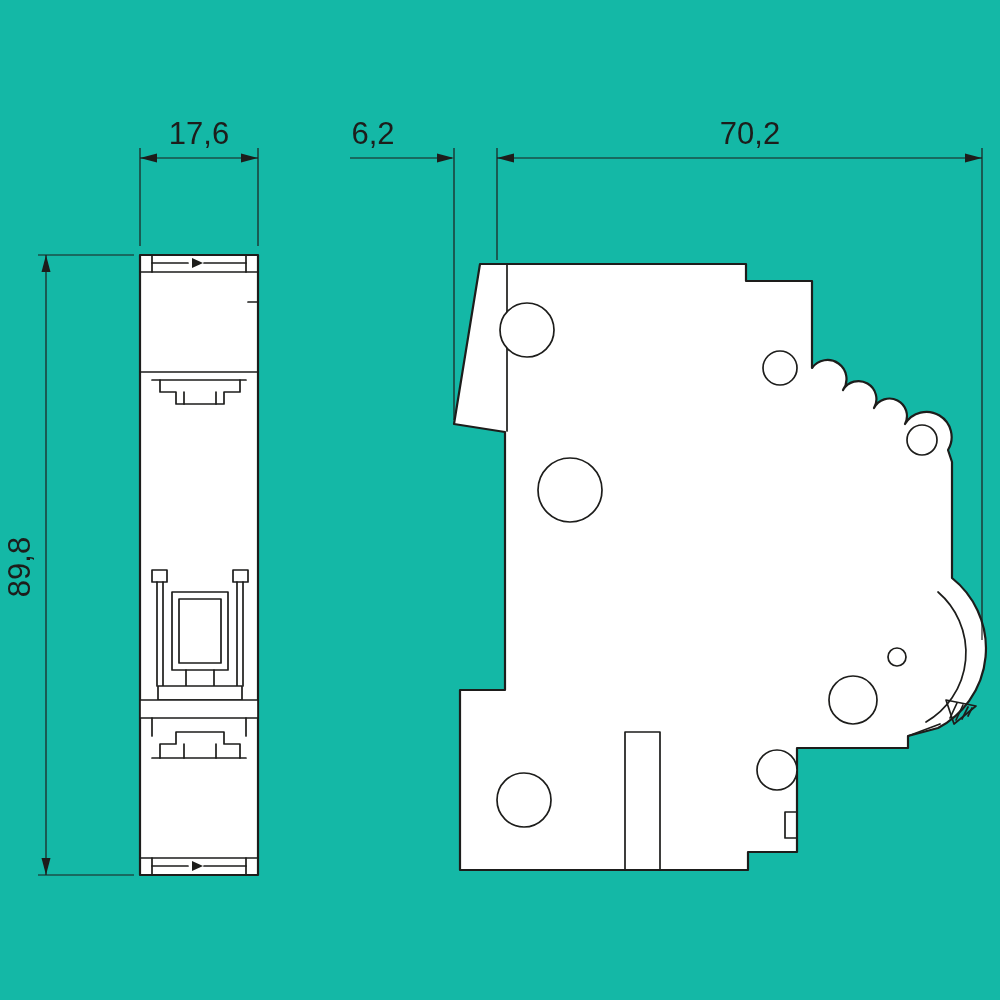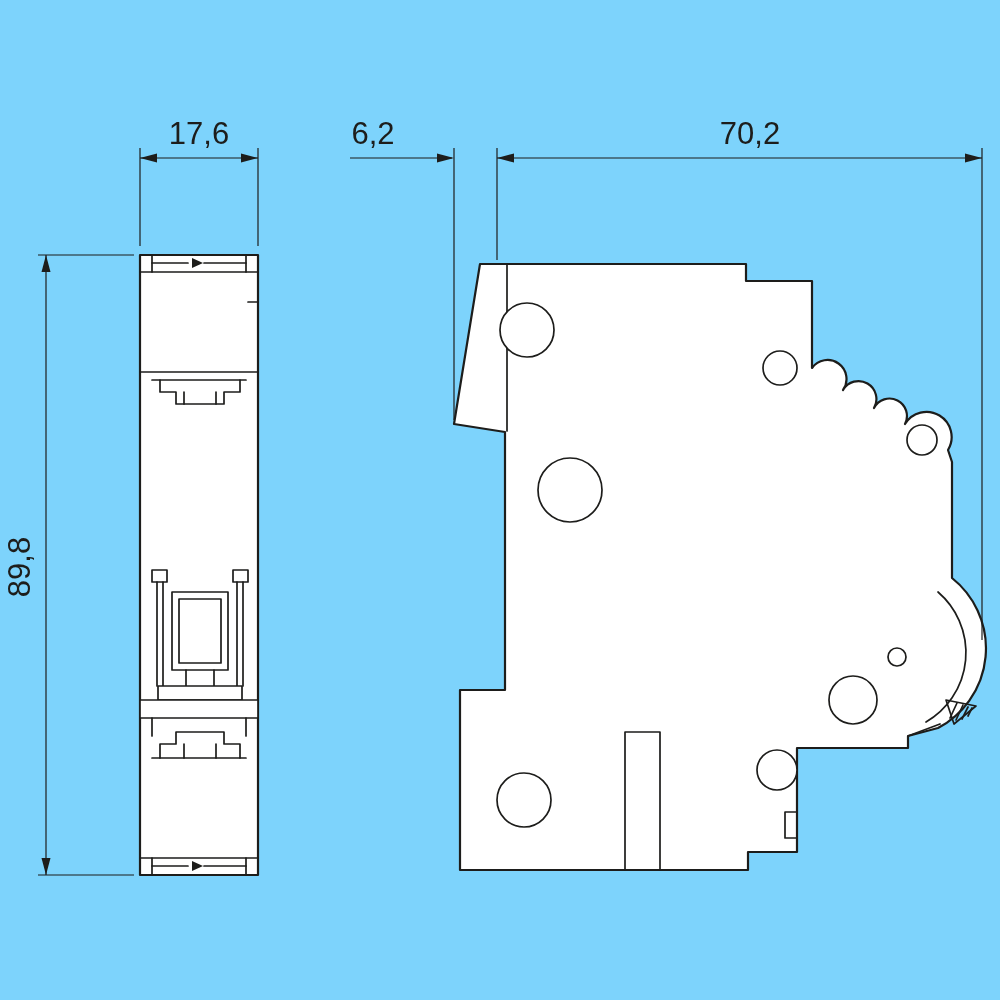--- a/index.html
+++ b/index.html
@@ -1,19 +1,19 @@
 <!DOCTYPE html>
 <html><head>
 <meta charset="utf-8">
 <style>
   html,body{margin:0;padding:0;background:#ffffff;}
   .canvas{
     position:relative;
     width:1000px;height:1000px;
-    background:#7dd3fc;
+    background:#14b8a6;
     font-family:"Liberation Sans", sans-serif;
     overflow:hidden;
   }
   svg{position:absolute;left:0;top:0;}
   .outline{fill:#ffffff;stroke:#1d1d1b;stroke-width:2.2;stroke-linejoin:round;}
   .detail{fill:none;stroke:#1d1d1b;stroke-width:1.7;stroke-linejoin:round;stroke-linecap:round;}
   .detail-fill{fill:#ffffff;stroke:#1d1d1b;stroke-width:1.7;stroke-linejoin:round;}
   .dim{fill:none;stroke:#1d1d1b;stroke-width:1.2;}
   .arrow{fill:#1d1d1b;stroke:none;}
   .dim-label{font-family:"Liberation Sans", sans-serif;font-size:31px;fill:#1d1d1b;}

